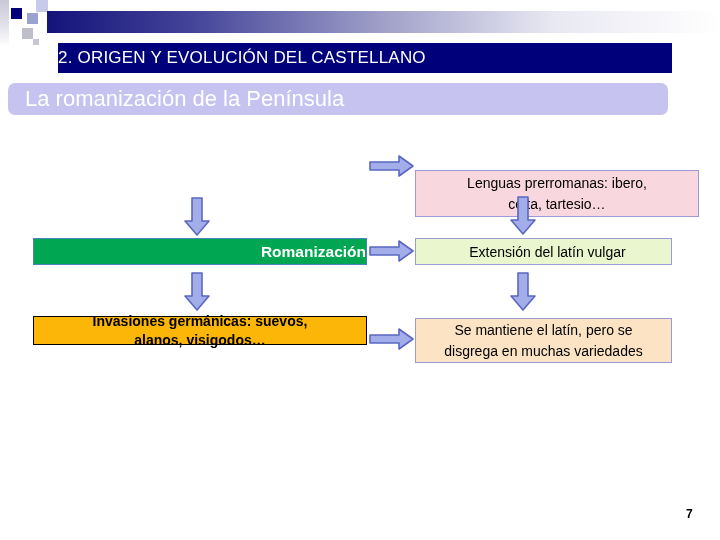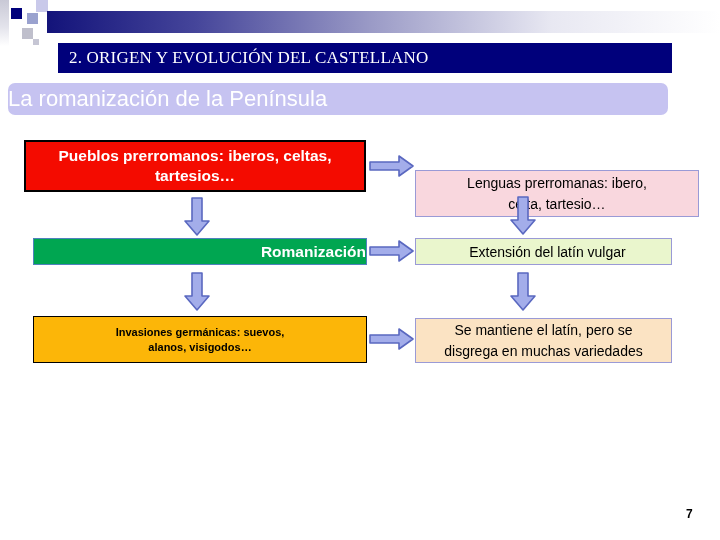--- a/index.html
+++ b/index.html
@@ -17,48 +17,47 @@
   .sq-light  { left:36px; top:0;    width:12px; height:12px; background:#c9c9ea; }
   .sq-mid    { left:27px; top:13px; width:11px; height:11px; background:#9aa2cf; }
   .sq-grey   { left:22px; top:28px; width:11px; height:11px; background:#bfbfcc; }
   .sq-small  { left:33px; top:39px; width:6px;  height:6px;  background:#c6c6d4; }
   .top-band { left:47px; top:11px; width:673px; height:22px;
     background:linear-gradient(90deg, var(--top_band_start) 0%, #45459a 22%, #9a9ac6 48%, #e8e8f2 75%, var(--top_band_end) 100%); }
 
   .title-bar {
     left:58px; top:43px; width:614px; height:30px;
     background:var(--title_bg); color:#ffffff; font-size:17px;
-    display:flex; align-items:center; padding-left:11px; box-sizing:border-box;
+    display:flex; align-items:center; box-sizing:border-box;
     letter-spacing:0.2px;
-    font-family:Liberation Serif, serif;
   }
   .subtitle-bar {
     left:8px; top:83px; width:660px; height:32px; border-radius:7px;
     background:var(--subtitle_bg); color:#ffffff; font-size:22px;
-    display:flex; align-items:center; box-sizing:border-box;
+    display:flex; align-items:center; padding-left:17px; box-sizing:border-box;
   }
 
   .box {
     display:flex; align-items:center; justify-content:center;
     text-align:center; box-sizing:border-box; white-space:pre-line;
   }
   .box-red {
     left:24px; top:140px; width:342px; height:52px;
     background:var(--red_box); border:2px solid #000000;
     color:#ffffff; font-weight:bold; font-size:15.5px; line-height:1.3;
   }
   .box-green {
     left:33px; top:238px; width:334px; height:27px;
     background:var(--green_box); border:1px solid var(--green_box_border);
     color:#ffffff; font-weight:bold; font-size:15.5px;justify-content:flex-end;
   }
   .box-orange {
-    left:33px; top:316px; width:334px; height:47px;
+    left:33px; top:316px; width:334px; height:29px;
     background:var(--orange_box); border:1.5px solid #000000;
-    color:#000000; font-weight:bold; font-size:11px; line-height:1.3;
+    color:#000000; font-weight:bold; font-size:14px; line-height:1.3;
   }
   .box-pink {
     left:415px; top:142px; width:284px; height:47px;
     background:var(--pink_box); border:1.5px solid var(--right_box_border);
     color:#000000; font-size:14px; line-height:1.45;margin-top:28px;
   }
   .box-lightgreen {
     left:415px; top:238px; width:257px; height:27px;
     background:var(--lightgreen_box); border:1.5px solid var(--right_box_border);
     color:#000000; font-size:14px;padding-left:8px;
@@ -95,24 +94,20 @@
   <div class="sq sq-small"></div>
   <div class="abs top-band"></div>
 
   <div class="abs title-bar">
     <span>2. ORIGEN Y EVOLUCIÓN DEL CASTELLANO</span>
   </div>
   <div class="abs subtitle-bar">
     <span>La romanización de la Península</span>
   </div>
 
-  <div class="abs box box-red">
-    <span>Pueblos prerromanos: iberos, celtas,
-tartesios…</span>
-  </div>
   <div class="abs box box-green">
     <span>Romanización</span>
   </div>
   <div class="abs box box-orange">
     <span>Invasiones germánicas: suevos,
 alanos, visigodos…</span>
   </div>
 
   <div class="abs box box-pink">
     <span>Lenguas prerromanas:  ibero,

